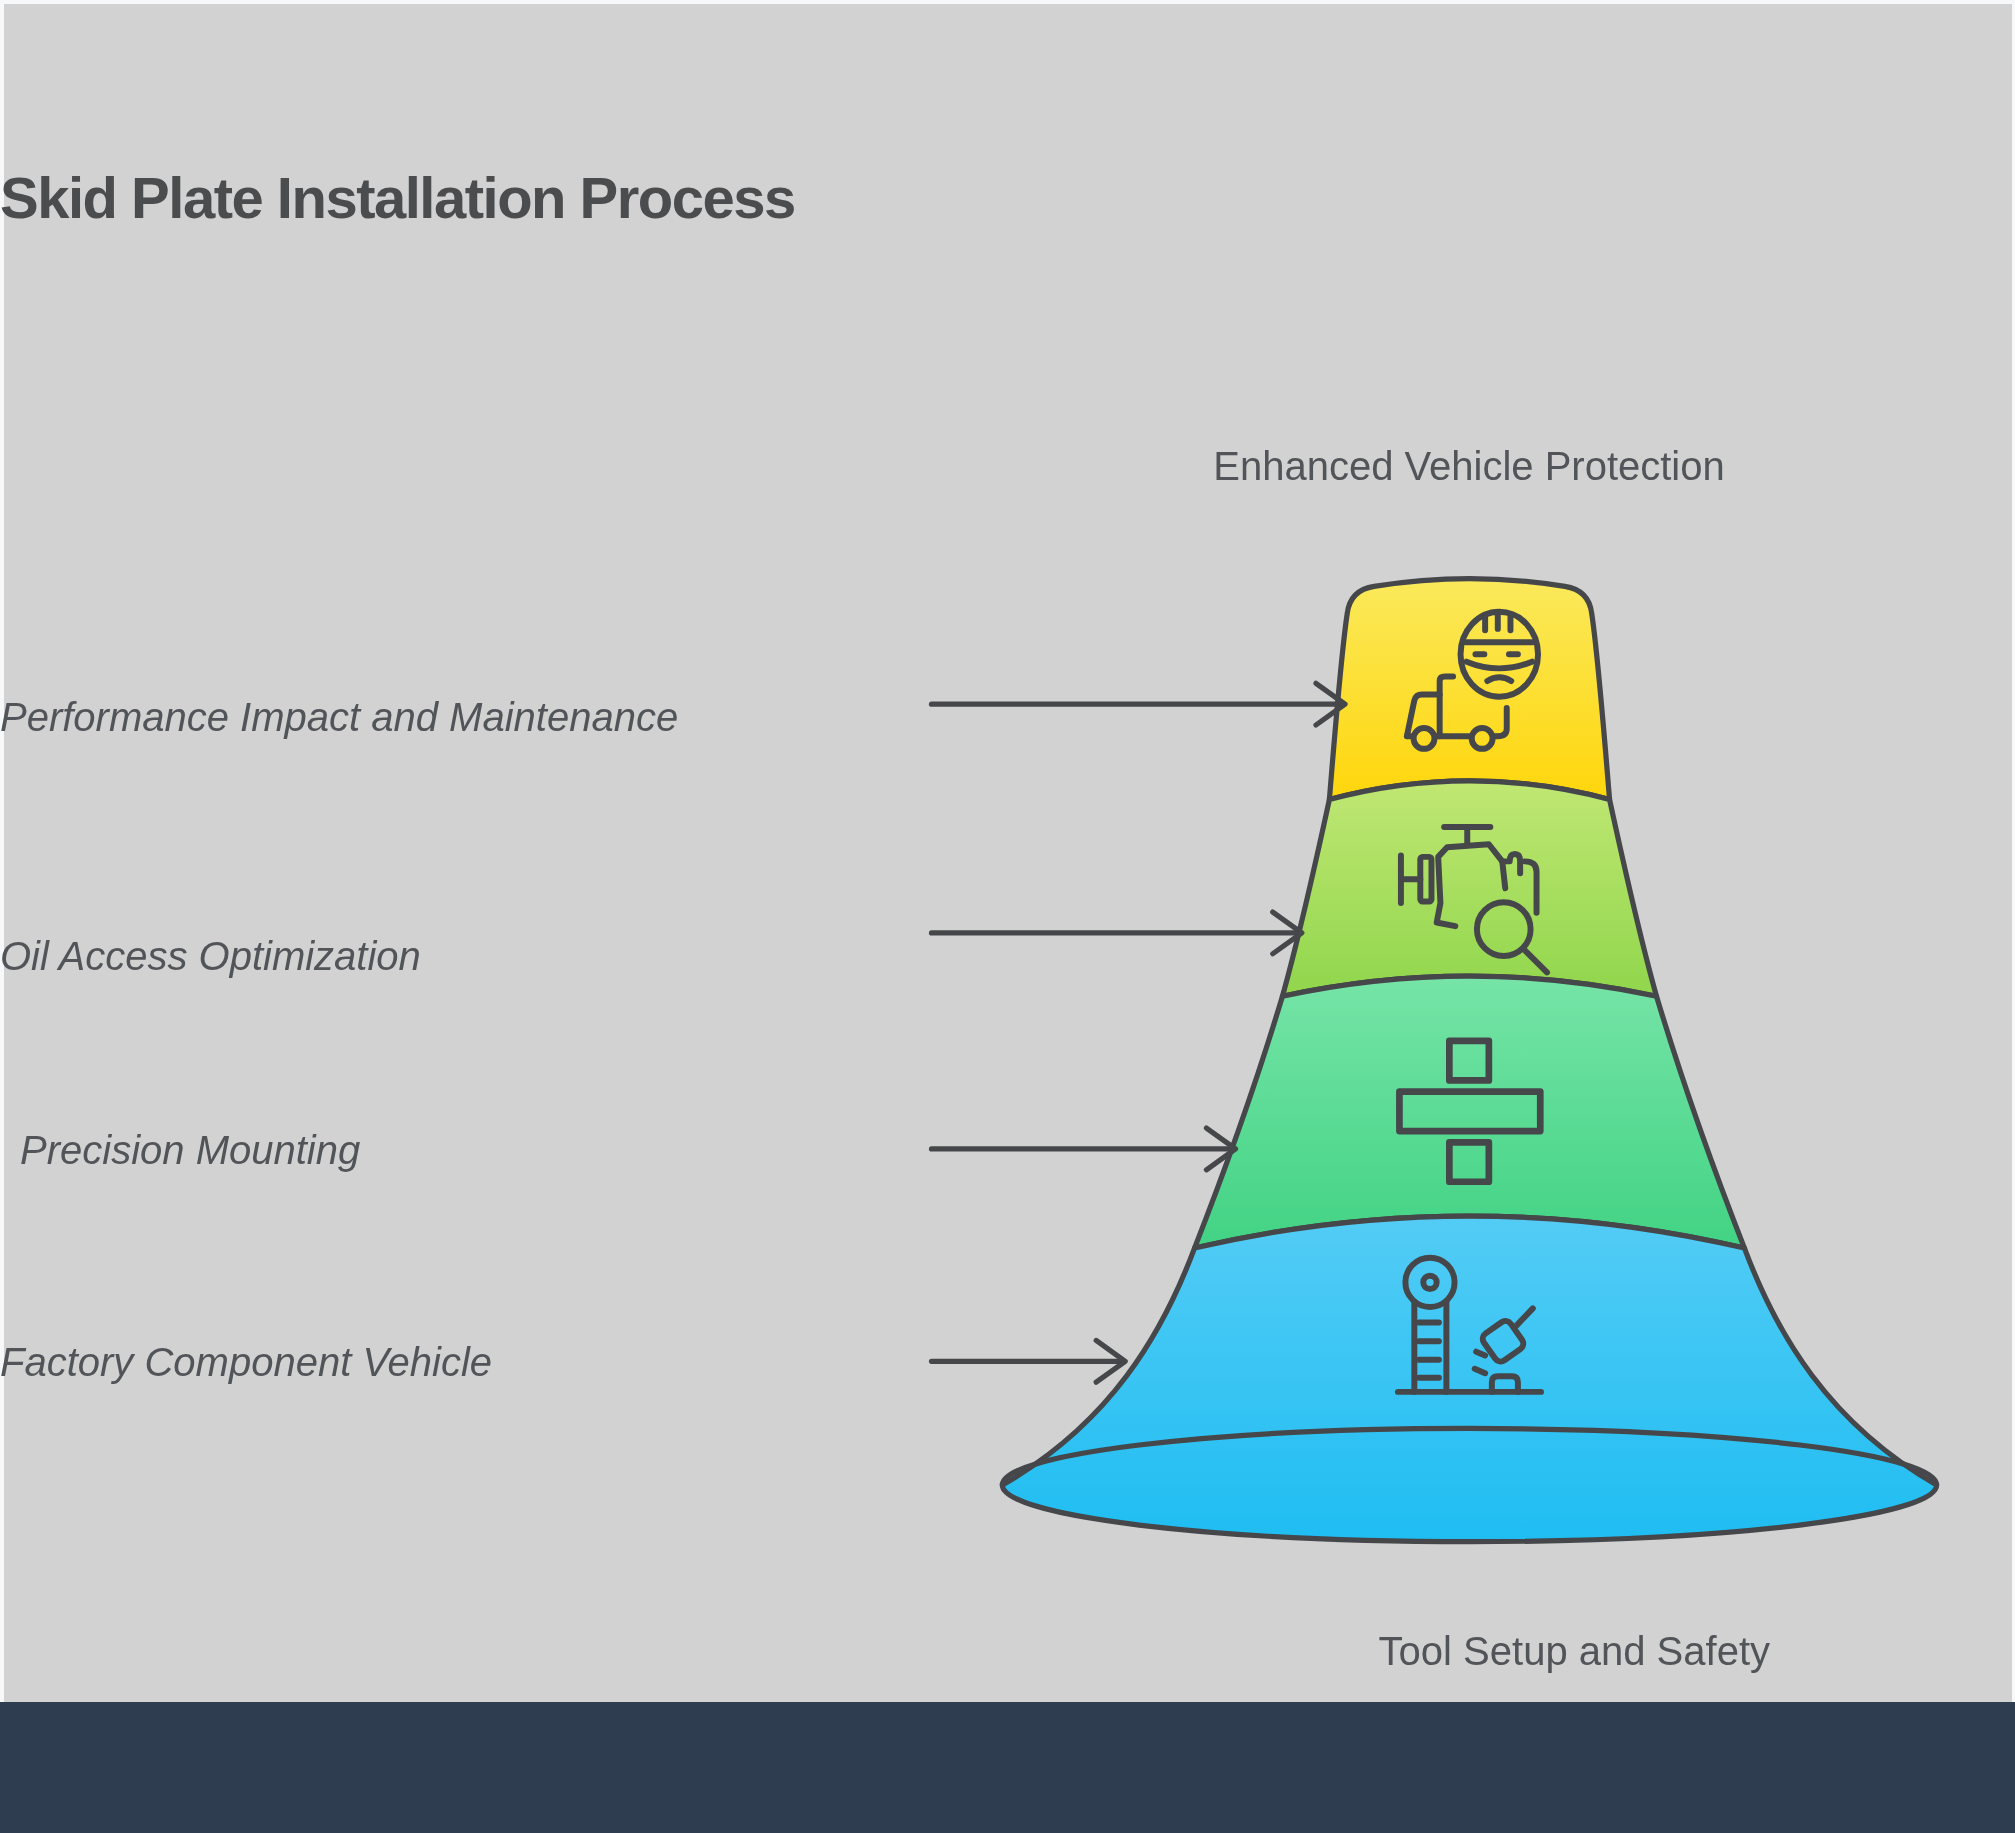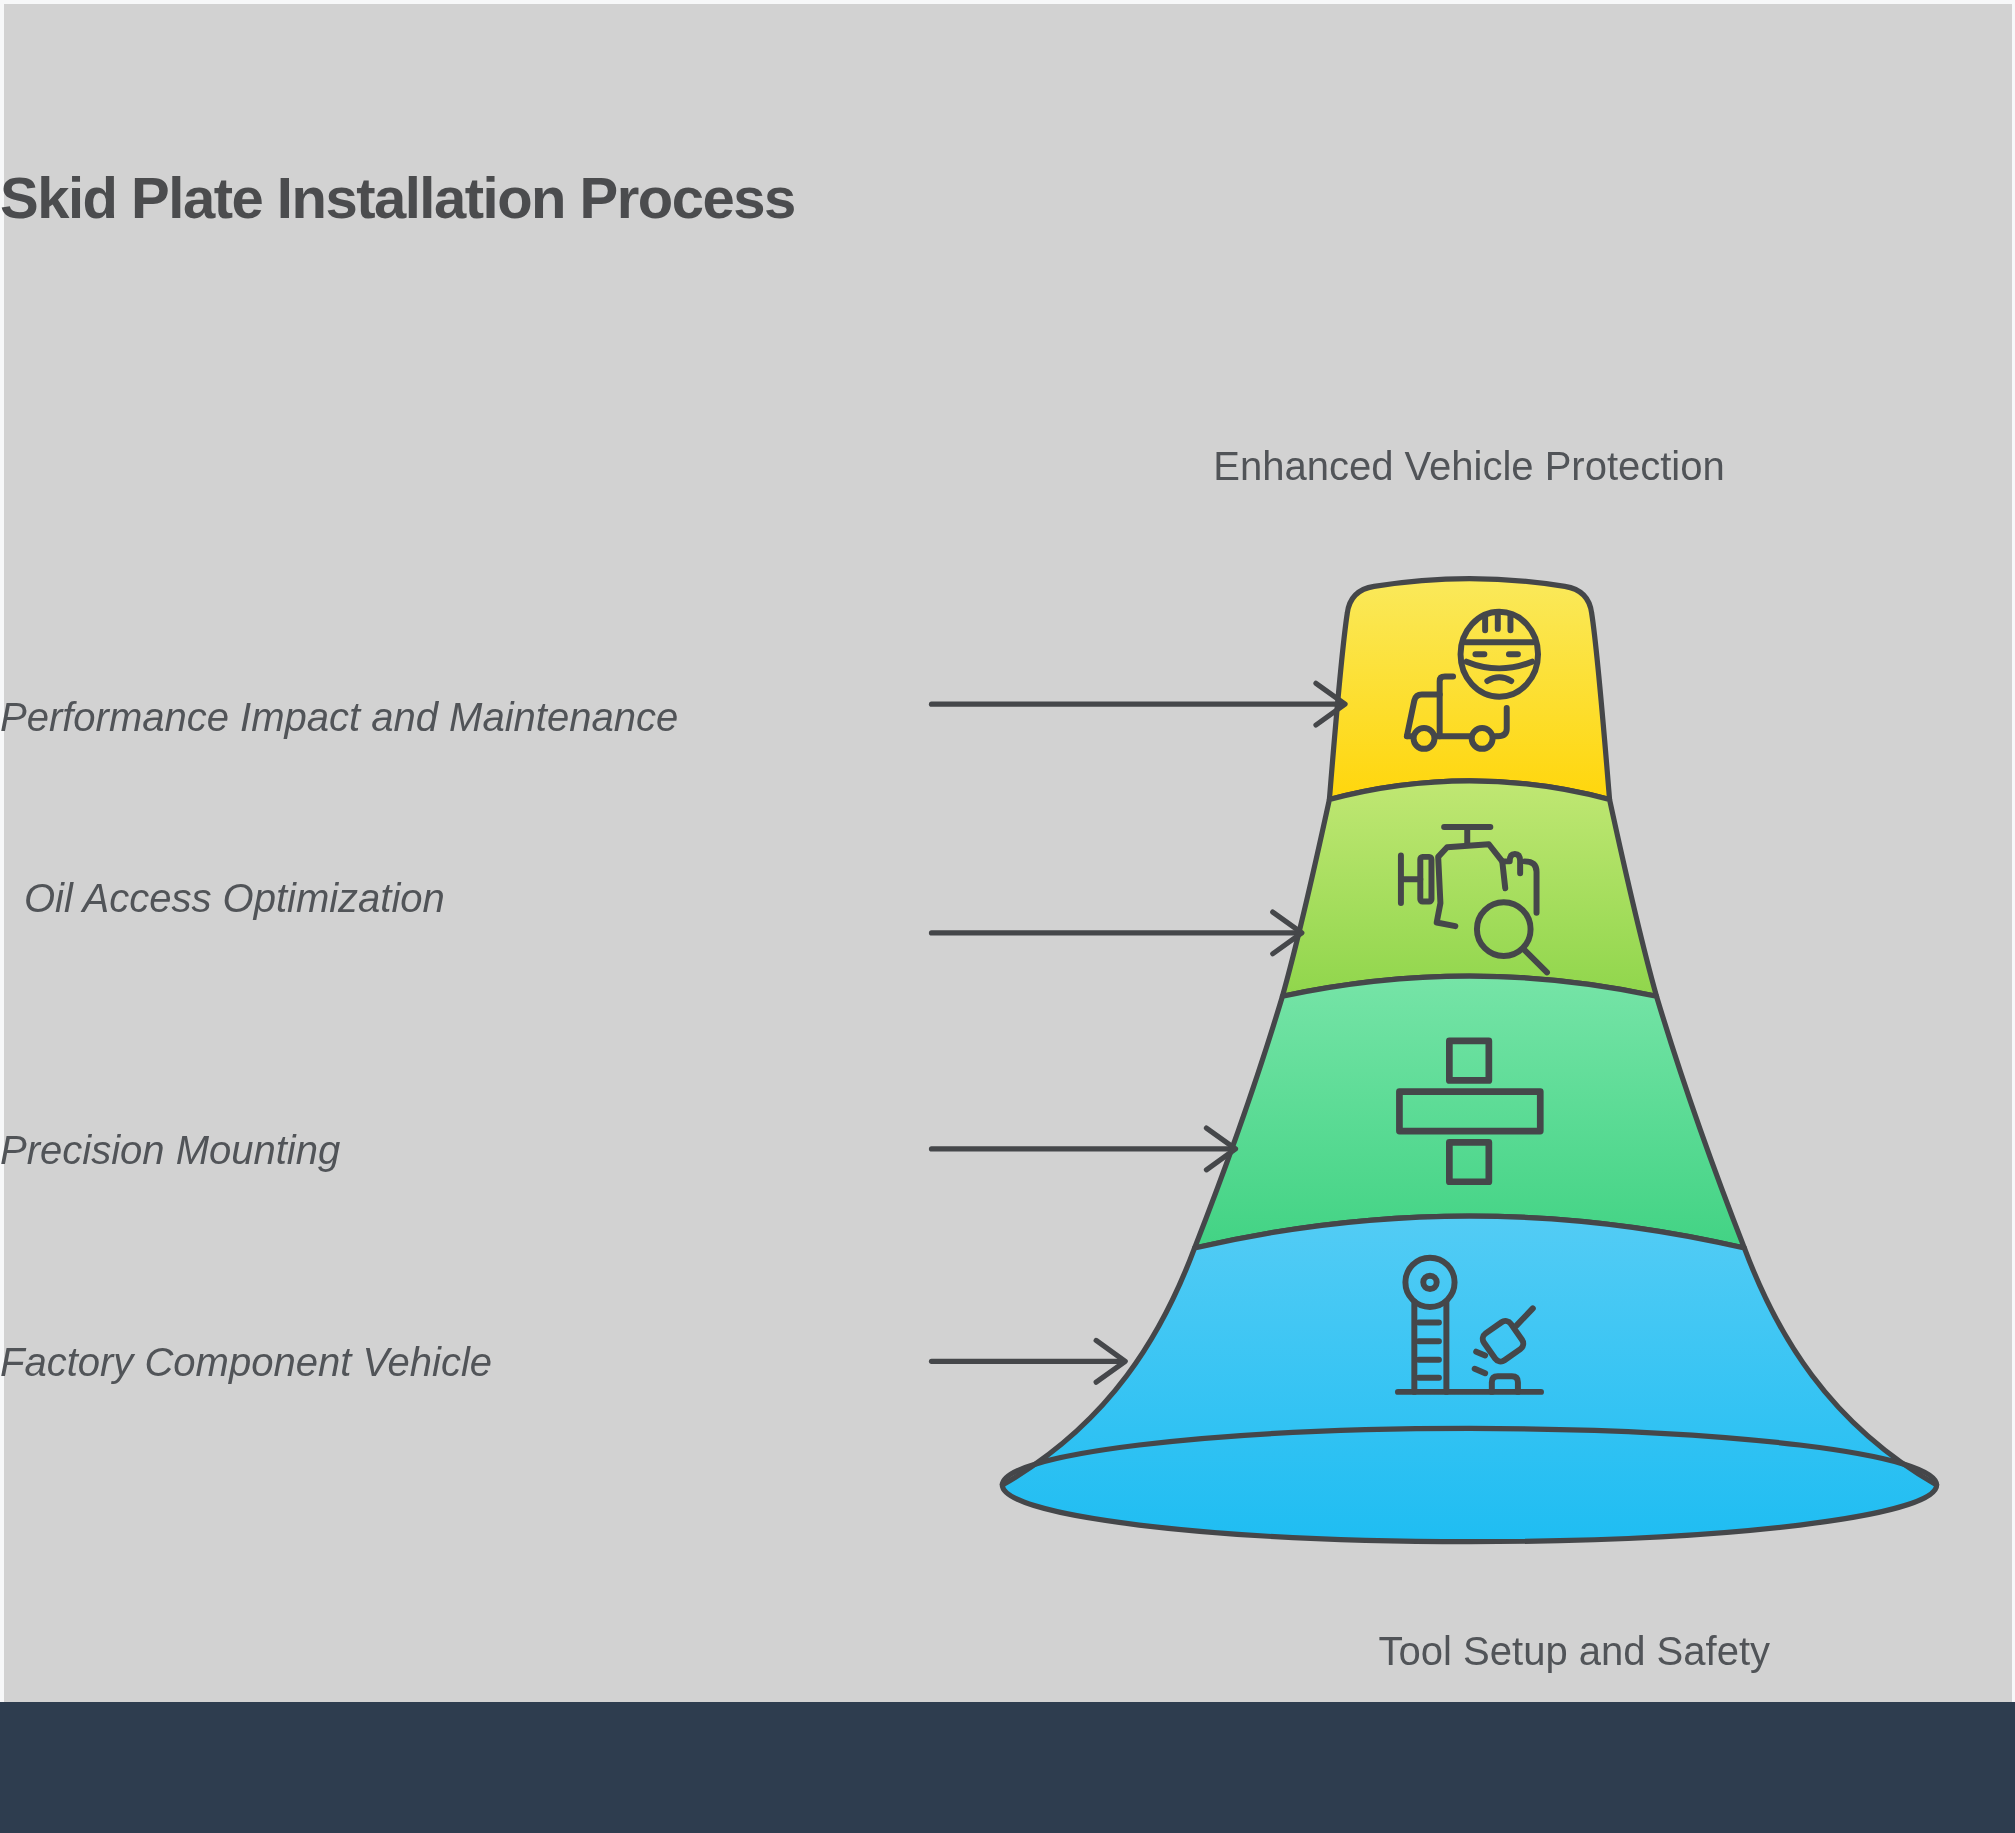--- a/index.html
+++ b/index.html
@@ -23,22 +23,22 @@
   .txt{position:absolute; color:var(--text); font-size:40px; line-height:1.2; white-space:nowrap;}
   #title{
     position:absolute; left:0; top:166px; width:1939px; text-align:left;
     color:var(--title); font-size:58px; font-weight:bold; letter-spacing:-1.5px;
     line-height:1.1; white-space:nowrap;
   }
   #top-endpoint{left:1171px; top:442px; width:596px; text-align:center;}
   #bottom-endpoint{left:1174px; top:1627px; width:596px; text-align:right;}
   .step-label{left:0; width:861px; text-align:left;font-style:italic;}
   #label-step-0{top:693px;}
-  #label-step-1{top:874px;margin-left:24px;}
-  #label-step-2{top:1126px;}
+  #label-step-1{top:932px;}
+  #label-step-2{top:1126px;padding-left:20px;}
   #label-step-3{top:1338px;}
   svg#diagram{position:absolute; left:0; top:0;}
   .seg{stroke:var(--stroke); stroke-width:7; stroke-linejoin:round;}
   .icon{fill:none; stroke:var(--stroke); stroke-width:8; stroke-linecap:round; stroke-linejoin:round;}
   .arrow{fill:none; stroke:var(--stroke); stroke-width:7; stroke-linecap:round; stroke-linejoin:round;}
   .rim{fill:none; stroke:var(--stroke); stroke-width:7;}
 </style>
 </head>
 <body>
 

